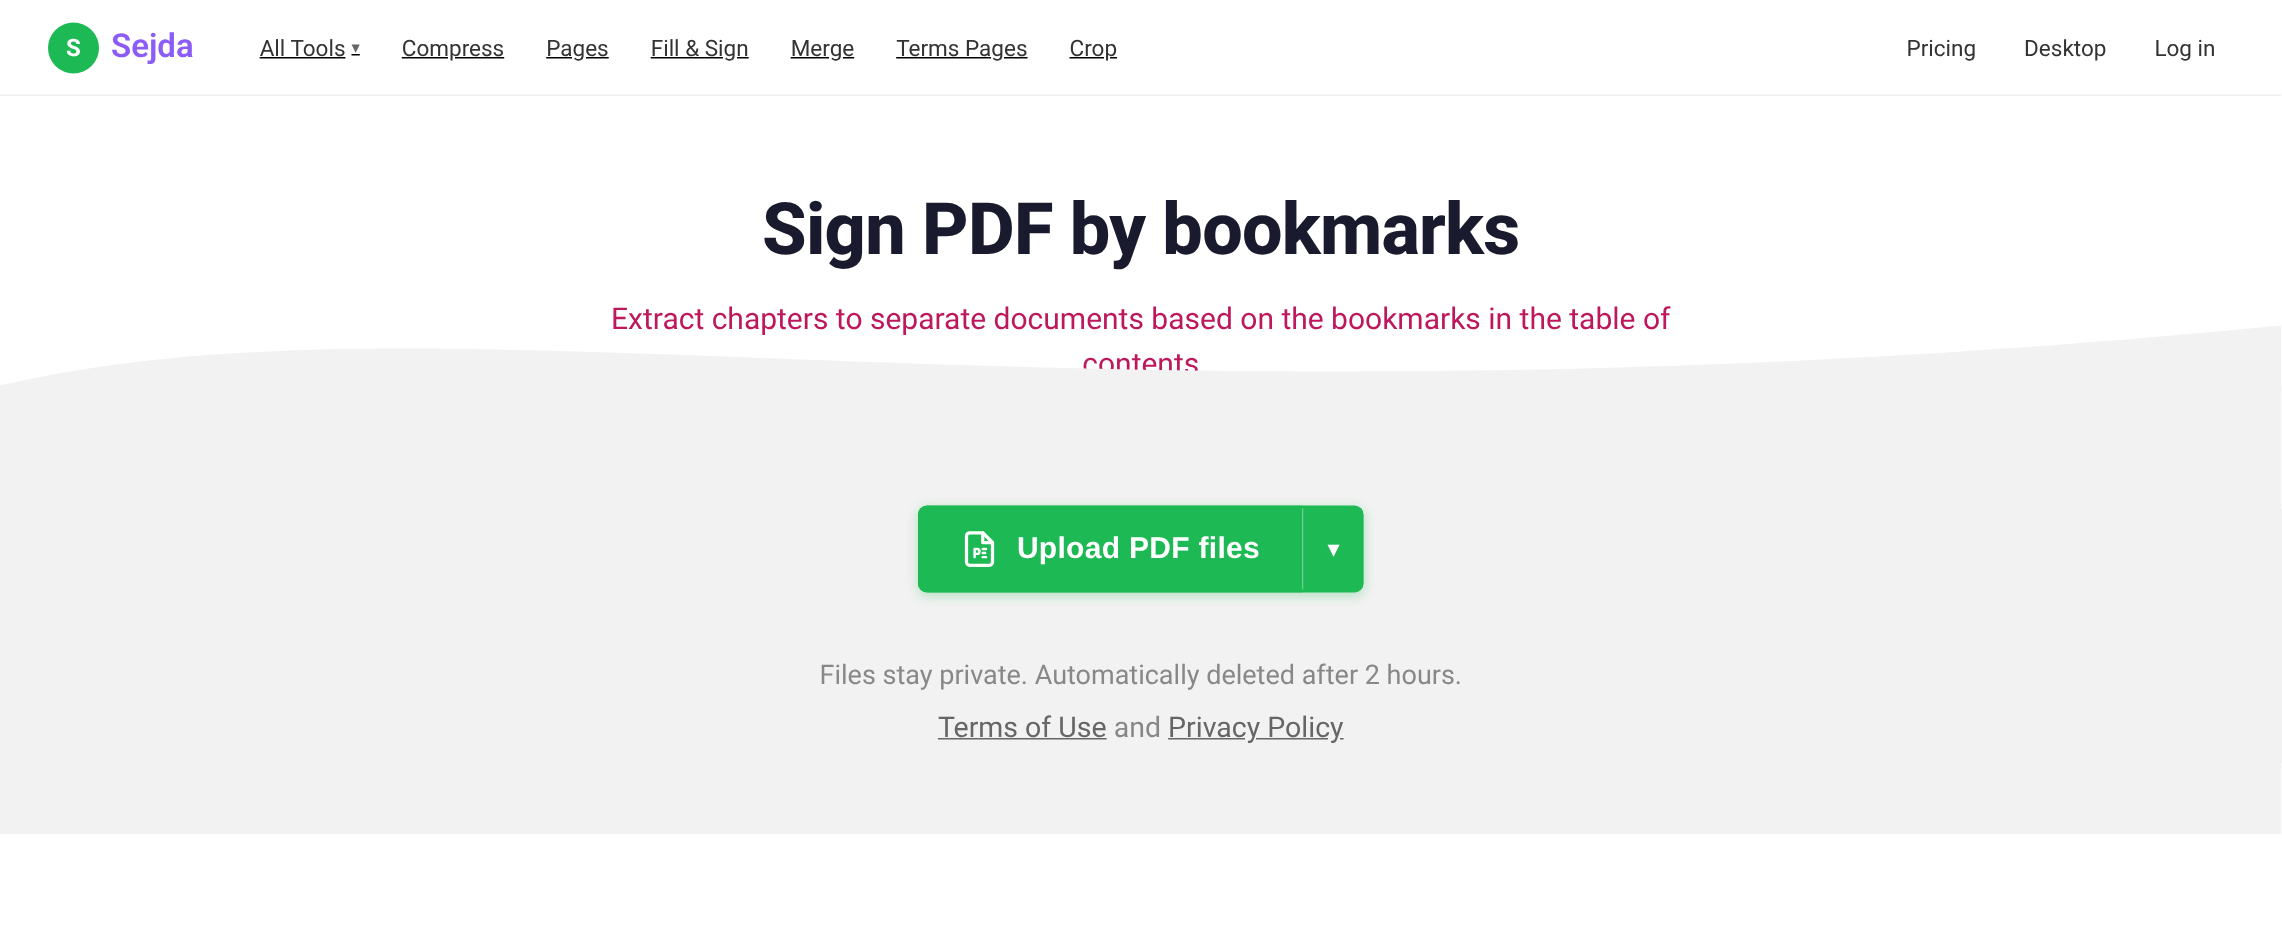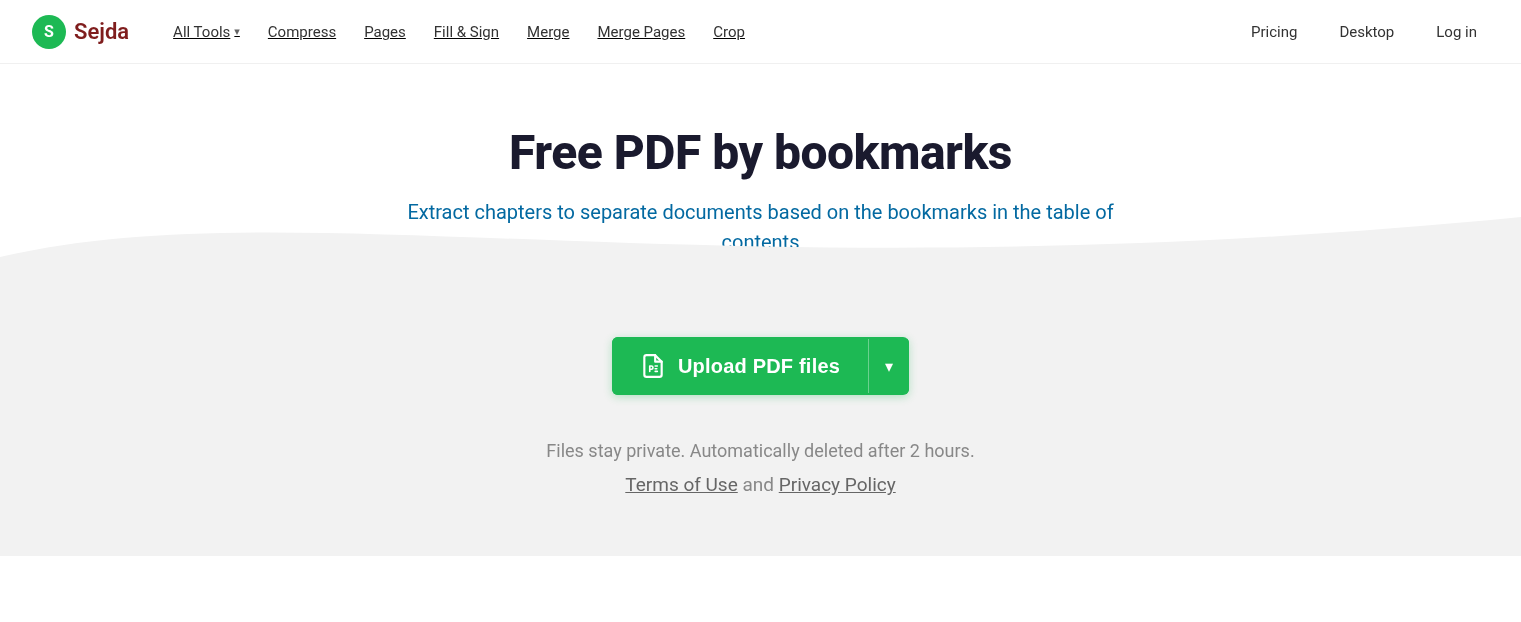--- a/index.html
+++ b/index.html
@@ -44,21 +44,21 @@
       align-items: center;
       justify-content: center;
       color: white;
       font-weight: bold;
       font-size: 16px;
     }
 
     .logo-text {
       font-size: 22px;
       font-weight: 600;
-      color: #7f1d1d;
+      color: #8b5cf6;
     }
 
     .nav-left {
       display: flex;
       align-items: center;
       gap: 4px;
       flex: 1;
       text-decoration: underline;
     }
 
@@ -76,21 +76,21 @@
     }
 
     .nav-item .chevron {
       font-size: 11px;
       color: #666;
     }
 
     .nav-right {
       display: flex;
       align-items: center;
-      gap: 18px;
+      gap: 8px;
       text-align: right;
     }
 
     .nav-right .nav-item {
       color: #333;
     }
 
     
     .hero {
       background: #ffffff;
@@ -101,21 +101,21 @@
     .hero-title {
       font-size: 48px;
       font-weight: 800;
       color: #1a1a2e;
       margin-bottom: 16px;
       letter-spacing: -0.5px;
     }
 
     .hero-subtitle {
       font-size: 20px;
-      color: #0369a1;
+      color: #be185d;
       font-weight: 400;
       max-width: 780px;
       margin: 0 auto 0;
       line-height: 1.5;
     }
 
     
     .upload-section {
       position: relative;
       background: #f2f2f2;
@@ -233,42 +233,42 @@
     <a class="nav-item" href="#">
       <span>Pages</span>
     </a>
     <a class="nav-item" href="#">
       <span>Fill &amp; Sign</span>
     </a>
     <a class="nav-item" href="#">
       <span>Merge</span>
     </a>
     <a class="nav-item" href="#">
-      <span>Merge Pages</span>
+      <span>Terms Pages</span>
     </a>
     <a class="nav-item" href="#">
       <span>Crop</span>
     </a>
   </div>
 
   <div class="nav-right">
     <a class="nav-item" href="#">
       <span>Pricing</span>
     </a>
     <a class="nav-item" href="#">
       <span>Desktop</span>
     </a>
     <a class="nav-item" href="#">
       <span>Log in</span>
     </a>
   </div>
 </nav>
 
 <section class="hero">
-  <h1 class="hero-title">Free PDF by bookmarks</h1>
+  <h1 class="hero-title">Sign PDF by bookmarks</h1>
   <p class="hero-subtitle">Extract chapters to separate documents based on the bookmarks in the table of contents</p>
 </section>
 
 <section class="upload-section">
   
   <div class="wave-top">
     <svg viewBox="0 0 1521 110" preserveAspectRatio="none" xmlns="http://www.w3.org/2000/svg">
       <path d="M0,80 C300,10 700,120 1521,40 L1521,110 L0,110 Z" fill="#f2f2f2"></path>
     </svg>
   </div>

